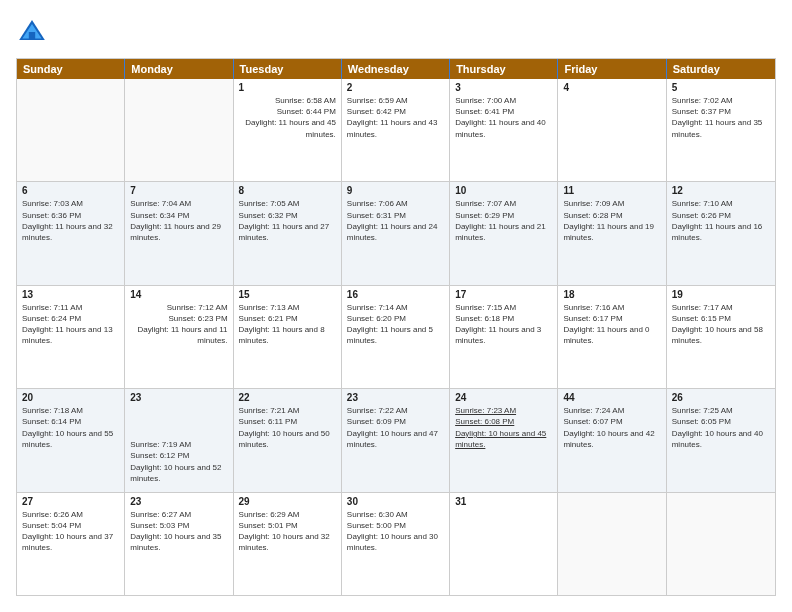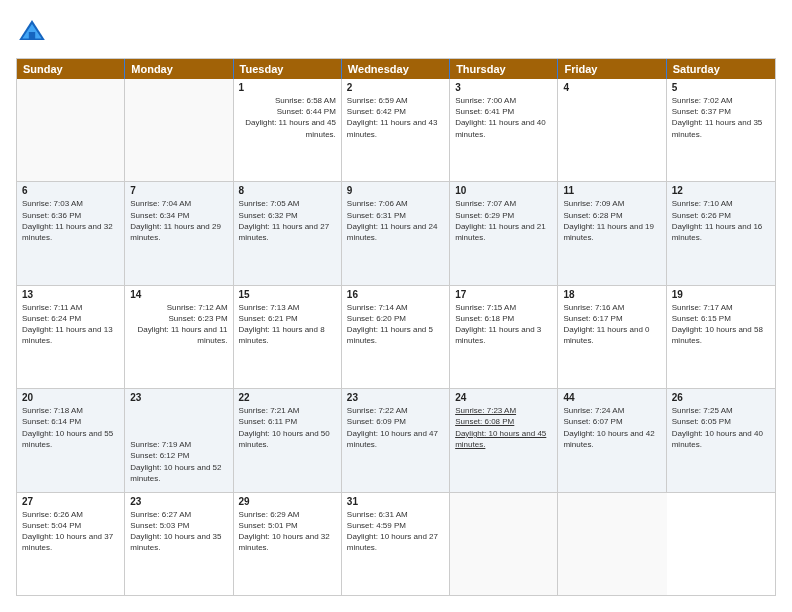--- a/index.html
+++ b/index.html
@@ -314,23 +314,26 @@
 Sunset: 5:03 PM
 Daylight: 10 hours and 35 minutes.</div>
           </div>
           <div class="day-cell">
             <div class="day-number">29</div>
             <div class="day-info" style="white-space: pre-line;">Sunrise: 6:29 AM
 Sunset: 5:01 PM
 Daylight: 10 hours and 32 minutes.</div>
           </div>
           <div class="day-cell">
+            <div class="day-number">30</div>
+            <div class="day-info" style="white-space: pre-line;">Sunrise: 6:30 AM
+Sunset: 5:00 PM
+Daylight: 10 hours and 30 minutes.</div>
+          </div>
+          <div class="day-cell">
             <div class="day-number">31</div>
-            <div class="day-info" style="white-space: pre-line;">Sunrise: 6:31 AM
-Sunset: 4:59 PM
-Daylight: 10 hours and 27 minutes.</div>
           </div>
           <div class="day-cell empty"></div>
           <div class="day-cell empty"></div>
         </div>
       </div>
   </div>
 </div>
 
 </body></html>

